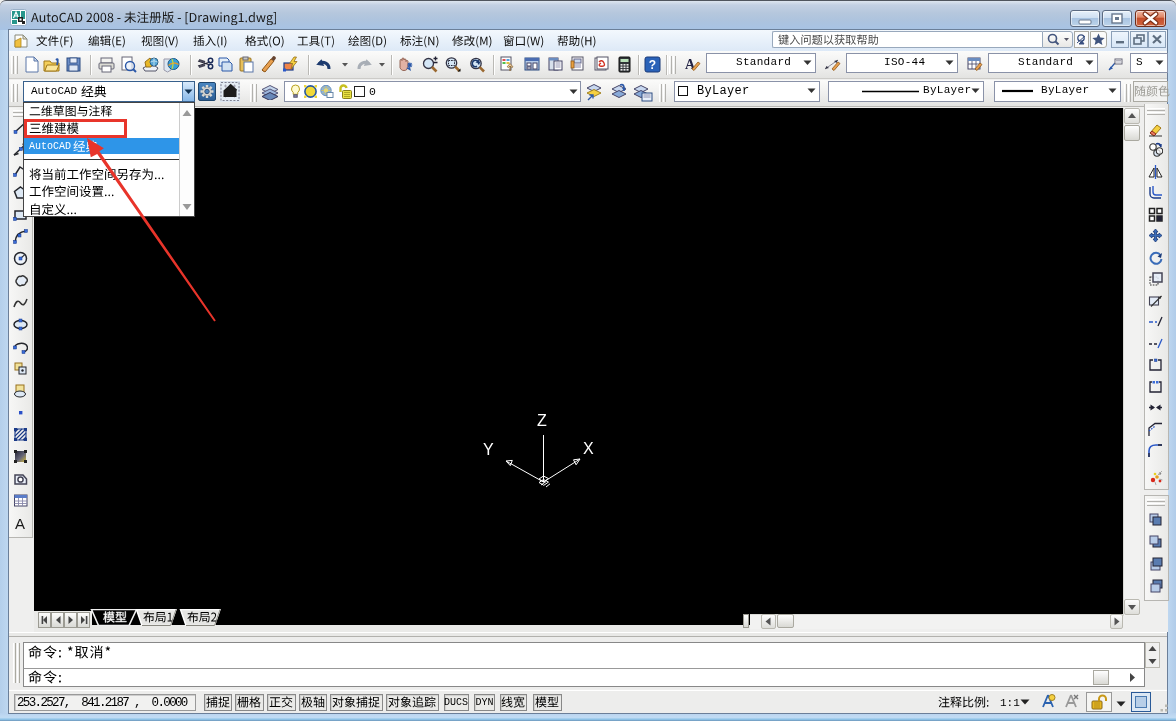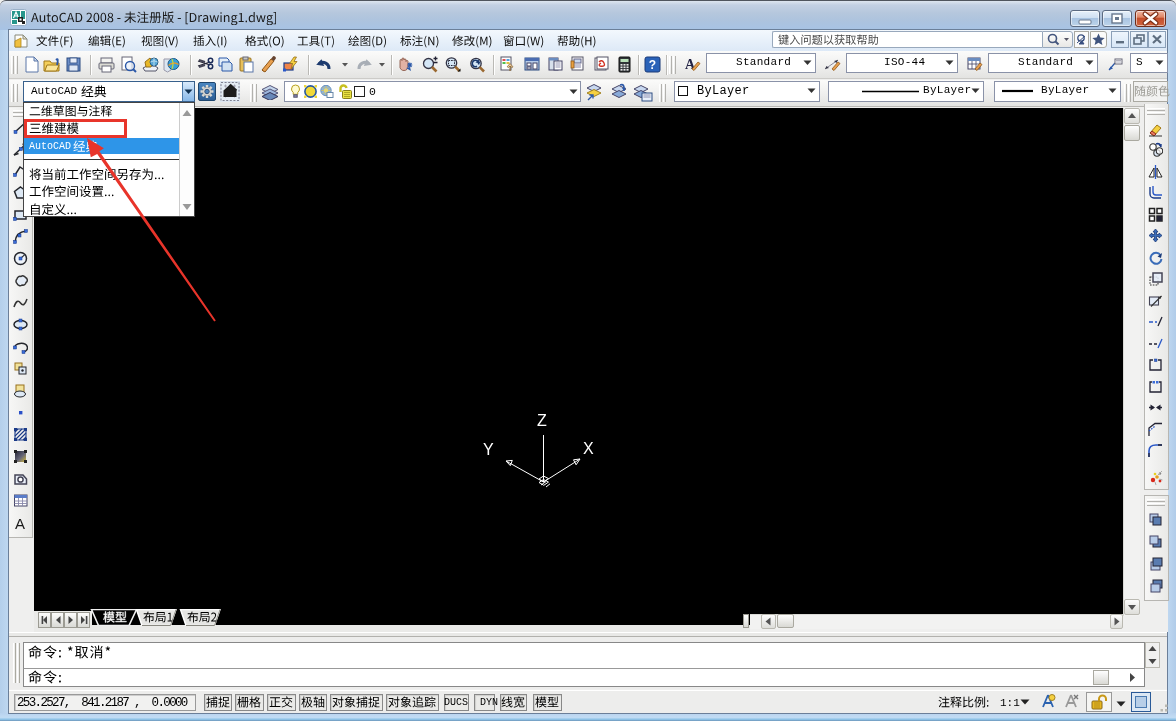--- a/index.html
+++ b/index.html
@@ -756,21 +756,21 @@
 <svg style="position:absolute;left:332px;top:695.5px;" width="48" height="14" viewBox="0 -10.56 48 14">
     <path d="M6.0 -4.7C6.6 -3.9 7.1 -2.7 7.3 -2.0L8.1 -2.4C7.9 -3.1 7.3 -4.2 6.8 -5.1ZM1.1 -5.4C1.8 -4.8 2.6 -4.0 3.3 -3.2C2.6 -1.7 1.6 -0.5 0.5 0.2C0.8 0.4 1.0 0.7 1.2 0.9C2.3 0.1 3.2 -1.0 3.9 -2.4C4.5 -1.8 4.9 -1.1 5.2 -0.6L5.9 -1.2C5.6 -1.9 5.0 -2.6 4.4 -3.4C4.9 -4.8 5.3 -6.4 5.5 -8.3L4.9 -8.5L4.8 -8.5H0.8V-7.6H4.5C4.4 -6.3 4.1 -5.2 3.7 -4.1C3.0 -4.8 2.4 -5.4 1.7 -6.0ZM9.2 -10.1V-7.2H5.8V-6.3H9.2V-0.3C9.2 -0.0 9.1 0.0 8.9 0.0C8.7 0.0 8.0 0.0 7.3 0.0C7.4 0.3 7.5 0.7 7.6 0.9C8.6 0.9 9.2 0.9 9.6 0.8C9.9 0.6 10.1 0.3 10.1 -0.3V-6.3H11.5V-7.2H10.1V-10.1Z M16.1 -10.1C15.4 -9.1 14.2 -8.0 12.6 -7.1C12.8 -7.0 13.1 -6.7 13.2 -6.5C13.5 -6.6 13.7 -6.7 13.9 -6.9V-4.9H15.9C15.0 -4.4 14.0 -4.0 12.8 -3.7C12.9 -3.6 13.2 -3.2 13.2 -3.0C14.4 -3.4 15.5 -3.8 16.5 -4.4C16.8 -4.2 17.1 -4.0 17.3 -3.8C16.3 -3.1 14.6 -2.4 13.2 -2.1C13.3 -2.0 13.6 -1.7 13.7 -1.5C15.0 -1.8 16.7 -2.6 17.7 -3.4C17.9 -3.1 18.1 -2.9 18.2 -2.7C17.0 -1.7 14.8 -0.8 13.0 -0.4C13.2 -0.2 13.4 0.1 13.5 0.3C15.2 -0.2 17.2 -1.1 18.6 -2.1C18.9 -1.2 18.7 -0.5 18.2 -0.2C18.0 0.0 17.7 0.0 17.4 0.0C17.1 0.0 16.7 0.0 16.3 -0.0C16.4 0.2 16.5 0.6 16.5 0.8C16.9 0.8 17.3 0.8 17.6 0.8C18.1 0.8 18.4 0.8 18.8 0.5C19.6 -0.0 19.8 -1.2 19.3 -2.5L19.9 -2.8C20.4 -1.7 21.4 -0.4 22.8 0.3C23.0 0.1 23.2 -0.3 23.4 -0.4C22.1 -1.0 21.1 -2.2 20.6 -3.2C21.2 -3.5 21.8 -3.9 22.3 -4.2L21.6 -4.8C20.9 -4.2 19.8 -3.6 18.9 -3.1C18.5 -3.8 17.9 -4.4 17.1 -4.9L17.2 -4.9H22.2V-7.6H19.0C19.3 -8.0 19.7 -8.5 19.9 -8.9L19.3 -9.3L19.2 -9.3H16.5C16.7 -9.5 16.9 -9.7 17.0 -9.9ZM15.9 -8.6H18.6C18.4 -8.2 18.2 -7.9 17.9 -7.6H14.9C15.3 -7.9 15.6 -8.2 15.9 -8.6ZM14.8 -6.9H17.9C17.7 -6.4 17.3 -6.0 16.9 -5.6H14.8ZM18.8 -6.9H21.3V-5.6H17.9C18.3 -6.0 18.5 -6.5 18.8 -6.9Z M32.8 -9.4C33.4 -9.1 34.2 -8.6 34.7 -8.3H32.3V-10.1H31.5V-8.3H28.5V-7.5H31.5V-6.3H28.8V0.9H29.6V-1.5H31.5V0.8H32.3V-1.5H34.3V0.0C34.3 0.2 34.2 0.2 34.1 0.2C33.9 0.2 33.5 0.2 33.0 0.2C33.0 0.4 33.1 0.7 33.2 0.9C33.9 1.0 34.4 0.9 34.7 0.8C35.0 0.7 35.1 0.5 35.1 0.0V-6.3H32.3V-7.5H35.4V-8.3H34.8L35.2 -8.9C34.7 -9.2 33.9 -9.6 33.2 -10.0ZM34.3 -5.5V-4.3H32.3V-5.5ZM31.5 -5.5V-4.3H29.6V-5.5ZM29.6 -3.5H31.5V-2.3H29.6ZM34.3 -3.5V-2.3H32.3V-3.5ZM26.2 -10.1V-7.7H24.5V-6.8H26.2V-4.2C25.5 -4.0 24.9 -3.8 24.3 -3.7L24.5 -2.8L26.2 -3.3V-0.1C26.2 0.1 26.1 0.1 25.9 0.1C25.8 0.2 25.3 0.2 24.7 0.1C24.9 0.4 25.0 0.7 25.0 1.0C25.8 1.0 26.3 0.9 26.6 0.8C26.9 0.7 27.0 0.4 27.0 -0.1V-3.6L28.5 -4.0L28.4 -4.8L27.0 -4.5V-6.8H28.4V-7.7H27.0V-10.1Z M41.9 -8.7H45.8V-6.4H41.9ZM38.0 -10.1V-7.7H36.5V-6.8H38.0V-4.2L36.3 -3.7L36.6 -2.8L38.0 -3.3V-0.1C38.0 0.0 37.9 0.1 37.8 0.1C37.6 0.1 37.2 0.1 36.6 0.1C36.8 0.3 36.9 0.7 36.9 0.9C37.7 0.9 38.1 0.9 38.4 0.8C38.7 0.6 38.8 0.4 38.8 -0.1V-3.5L40.3 -4.0L40.2 -4.8L38.8 -4.4V-6.8H40.3V-7.7H38.8V-10.1ZM41.0 -9.5V-5.6H43.4V-0.4C42.7 -0.7 42.2 -1.3 41.8 -2.4C41.9 -2.9 42.0 -3.5 42.1 -4.2L41.2 -4.3C41.1 -2.2 40.6 -0.6 39.4 0.4C39.6 0.5 40.0 0.8 40.1 1.0C40.8 0.3 41.2 -0.4 41.5 -1.4C42.4 0.4 43.7 0.7 45.4 0.7H47.4C47.4 0.5 47.5 0.2 47.7 -0.0C47.2 -0.0 45.7 -0.0 45.4 -0.0C45.0 -0.0 44.7 -0.0 44.3 -0.1V-2.9H47.1V-3.7H44.3V-5.6H46.7V-9.5Z" fill="#000"></path>
   </svg>
 <div class="abs" style="left:386px;top:694px;width:53px;height:17px;background:#eaeae8;border:1px solid #888;box-shadow:inset 1px 1px 1px rgba(0,0,0,0.12)"></div>
 <svg style="position:absolute;left:388px;top:695.5px;" width="48" height="14" viewBox="0 -10.56 48 14">
     <path d="M6.0 -4.7C6.6 -3.9 7.1 -2.7 7.3 -2.0L8.1 -2.4C7.9 -3.1 7.3 -4.2 6.8 -5.1ZM1.1 -5.4C1.8 -4.8 2.6 -4.0 3.3 -3.2C2.6 -1.7 1.6 -0.5 0.5 0.2C0.8 0.4 1.0 0.7 1.2 0.9C2.3 0.1 3.2 -1.0 3.9 -2.4C4.5 -1.8 4.9 -1.1 5.2 -0.6L5.9 -1.2C5.6 -1.9 5.0 -2.6 4.4 -3.4C4.9 -4.8 5.3 -6.4 5.5 -8.3L4.9 -8.5L4.8 -8.5H0.8V-7.6H4.5C4.4 -6.3 4.1 -5.2 3.7 -4.1C3.0 -4.8 2.4 -5.4 1.7 -6.0ZM9.2 -10.1V-7.2H5.8V-6.3H9.2V-0.3C9.2 -0.0 9.1 0.0 8.9 0.0C8.7 0.0 8.0 0.0 7.3 0.0C7.4 0.3 7.5 0.7 7.6 0.9C8.6 0.9 9.2 0.9 9.6 0.8C9.9 0.6 10.1 0.3 10.1 -0.3V-6.3H11.5V-7.2H10.1V-10.1Z M16.1 -10.1C15.4 -9.1 14.2 -8.0 12.6 -7.1C12.8 -7.0 13.1 -6.7 13.2 -6.5C13.5 -6.6 13.7 -6.7 13.9 -6.9V-4.9H15.9C15.0 -4.4 14.0 -4.0 12.8 -3.7C12.9 -3.6 13.2 -3.2 13.2 -3.0C14.4 -3.4 15.5 -3.8 16.5 -4.4C16.8 -4.2 17.1 -4.0 17.3 -3.8C16.3 -3.1 14.6 -2.4 13.2 -2.1C13.3 -2.0 13.6 -1.7 13.7 -1.5C15.0 -1.8 16.7 -2.6 17.7 -3.4C17.9 -3.1 18.1 -2.9 18.2 -2.7C17.0 -1.7 14.8 -0.8 13.0 -0.4C13.2 -0.2 13.4 0.1 13.5 0.3C15.2 -0.2 17.2 -1.1 18.6 -2.1C18.9 -1.2 18.7 -0.5 18.2 -0.2C18.0 0.0 17.7 0.0 17.4 0.0C17.1 0.0 16.7 0.0 16.3 -0.0C16.4 0.2 16.5 0.6 16.5 0.8C16.9 0.8 17.3 0.8 17.6 0.8C18.1 0.8 18.4 0.8 18.8 0.5C19.6 -0.0 19.8 -1.2 19.3 -2.5L19.9 -2.8C20.4 -1.7 21.4 -0.4 22.8 0.3C23.0 0.1 23.2 -0.3 23.4 -0.4C22.1 -1.0 21.1 -2.2 20.6 -3.2C21.2 -3.5 21.8 -3.9 22.3 -4.2L21.6 -4.8C20.9 -4.2 19.8 -3.6 18.9 -3.1C18.5 -3.8 17.9 -4.4 17.1 -4.9L17.2 -4.9H22.2V-7.6H19.0C19.3 -8.0 19.7 -8.5 19.9 -8.9L19.3 -9.3L19.2 -9.3H16.5C16.7 -9.5 16.9 -9.7 17.0 -9.9ZM15.9 -8.6H18.6C18.4 -8.2 18.2 -7.9 17.9 -7.6H14.9C15.3 -7.9 15.6 -8.2 15.9 -8.6ZM14.8 -6.9H17.9C17.7 -6.4 17.3 -6.0 16.9 -5.6H14.8ZM18.8 -6.9H21.3V-5.6H17.9C18.3 -6.0 18.5 -6.5 18.8 -6.9Z M24.9 -9.2C25.5 -8.6 26.3 -7.8 26.7 -7.3L27.4 -7.9C27.0 -8.4 26.2 -9.1 25.6 -9.7ZM28.7 -8.8V-1.0L29.6 -1.1H34.7V-4.5H29.6V-5.7H34.3V-8.8H31.6C31.8 -9.2 31.9 -9.6 32.1 -10.0L31.1 -10.2C31.0 -9.8 30.8 -9.3 30.7 -8.8ZM29.6 -8.1H33.4V-6.4H29.6ZM29.6 -3.8H33.9V-1.8H29.6ZM27.1 -5.9H24.6V-5.0H26.3V-1.1C25.8 -0.9 25.1 -0.5 24.6 0.1L25.1 0.9C25.7 0.2 26.3 -0.4 26.7 -0.4C27.0 -0.4 27.3 -0.1 27.8 0.2C28.5 0.6 29.5 0.7 30.9 0.7C32.2 0.7 34.3 0.7 35.4 0.6C35.4 0.4 35.5 -0.1 35.7 -0.3C34.4 -0.2 32.4 -0.1 31.0 -0.1C29.7 -0.1 28.6 -0.1 27.9 -0.6C27.6 -0.8 27.3 -0.9 27.1 -1.1Z M42.1 -6.5V-5.7H46.3V-6.5ZM42.1 -2.7C41.7 -1.8 41.1 -0.9 40.4 -0.3C40.6 -0.2 41.0 0.1 41.1 0.3C41.7 -0.4 42.4 -1.5 42.9 -2.4ZM45.4 -2.4C45.9 -1.6 46.6 -0.5 46.8 0.2L47.6 -0.2C47.3 -0.9 46.7 -1.9 46.1 -2.7ZM37.8 -8.8H39.7V-6.7H37.8ZM41.0 -4.2V-3.5H43.8V-0.0C43.8 0.1 43.7 0.1 43.6 0.1C43.4 0.2 42.9 0.2 42.4 0.1C42.5 0.4 42.6 0.7 42.7 0.9C43.4 0.9 43.9 0.9 44.2 0.8C44.5 0.7 44.6 0.4 44.6 -0.0V-3.5H47.5V-4.2ZM43.2 -9.9C43.4 -9.5 43.7 -9.0 43.8 -8.6H41.1V-6.6H41.9V-7.8H46.5V-6.6H47.3V-8.6H44.7C44.6 -9.0 44.3 -9.6 44.1 -10.1ZM36.4 -0.5 36.6 0.3C37.8 0.0 39.3 -0.5 40.8 -0.9L40.7 -1.7L39.3 -1.3V-3.4H40.7V-4.2H39.3V-5.9H40.5V-9.6H37.0V-5.9H38.6V-1.1L37.8 -0.9V-4.8H37.0V-0.7Z" fill="#000"></path>
   </svg>
 <div class="abs" style="left:444px;top:694px;width:25px;height:17px;background:#eaeae8;border:1px solid #888;box-shadow:inset 1px 1px 1px rgba(0,0,0,0.12)"></div>
 <div class="abs mono" style="left:444px;top:697px;width:18px;text-align:center;font-size:10px;color:#000">DUCS</div>
 <div class="abs" style="left:474px;top:694px;width:21px;height:17px;background:#eaeae8;border:1px solid #888;box-shadow:inset 1px 1px 1px rgba(0,0,0,0.12)"></div>
-<div class="abs mono" style="left:474px;top:697px;width:30px;text-align:center;font-size:10px;color:#000">DYN</div>
+<div class="abs mono" style="left:474px;top:697px;width:21px;text-align:center;font-size:10px;color:#000">DYN</div>
 <div class="abs" style="left:500px;top:694px;width:27px;height:17px;background:#eaeae8;border:1px solid #888;box-shadow:inset 1px 1px 1px rgba(0,0,0,0.12)"></div>
 <svg style="position:absolute;left:501px;top:695.5px;" width="24" height="14" viewBox="0 -10.56 24 14">
     <path d="M0.6 -0.6 0.8 0.2C1.9 -0.1 3.4 -0.6 4.8 -1.0L4.6 -1.7C3.2 -1.3 1.6 -0.9 0.6 -0.6ZM8.4 -9.4C9.0 -9.1 9.8 -8.6 10.2 -8.3L10.7 -8.8C10.3 -9.2 9.6 -9.6 9.0 -9.9ZM0.9 -5.1C1.0 -5.2 1.3 -5.2 2.8 -5.4C2.3 -4.6 1.8 -4.0 1.6 -3.8C1.2 -3.4 0.9 -3.1 0.6 -3.0C0.8 -2.8 0.9 -2.4 0.9 -2.2C1.2 -2.3 1.6 -2.4 4.6 -3.1C4.6 -3.2 4.6 -3.6 4.6 -3.8L2.2 -3.4C3.1 -4.5 4.0 -5.8 4.8 -7.1L4.1 -7.6C3.8 -7.1 3.6 -6.7 3.3 -6.2L1.8 -6.1C2.5 -7.1 3.2 -8.4 3.7 -9.6L2.9 -10.0C2.4 -8.6 1.5 -7.1 1.2 -6.7C1.0 -6.3 0.8 -6.0 0.6 -5.9C0.7 -5.7 0.8 -5.3 0.9 -5.1ZM10.6 -4.2C10.2 -3.4 9.5 -2.7 8.7 -2.1C8.5 -2.8 8.4 -3.5 8.3 -4.4L11.3 -5.0L11.2 -5.8L8.1 -5.2C8.1 -5.7 8.0 -6.2 8.0 -6.8L11.0 -7.2L10.8 -8.0L7.9 -7.6C7.9 -8.4 7.9 -9.2 7.9 -10.1H7.0C7.0 -9.2 7.0 -8.3 7.1 -7.5L5.2 -7.2L5.3 -6.4L7.1 -6.7C7.2 -6.1 7.2 -5.6 7.3 -5.1L5.0 -4.6L5.1 -3.8L7.4 -4.2C7.5 -3.2 7.7 -2.3 8.0 -1.6C7.0 -0.9 5.8 -0.4 4.6 0.0C4.8 0.2 5.0 0.5 5.1 0.7C6.3 0.3 7.3 -0.2 8.3 -0.8C8.8 0.3 9.4 0.9 10.3 0.9C11.1 0.9 11.4 0.5 11.6 -0.8C11.4 -0.9 11.1 -1.1 10.9 -1.3C10.8 -0.2 10.7 0.0 10.4 0.0C9.9 0.0 9.4 -0.4 9.0 -1.3C10.0 -2.0 10.8 -2.9 11.4 -3.8Z M18.3 -2.3V-0.3C18.3 0.6 18.6 0.8 19.8 0.8C20.1 0.8 21.8 0.8 22.0 0.8C23.1 0.8 23.4 0.4 23.5 -1.4C23.3 -1.5 22.9 -1.6 22.7 -1.8C22.7 -0.2 22.6 0.0 22.0 0.0C21.6 0.0 20.2 0.0 19.9 0.0C19.3 0.0 19.2 -0.0 19.2 -0.4V-2.3ZM17.3 -3.8V-2.8C17.3 -1.9 17.0 -0.5 12.5 0.4C12.7 0.6 13.0 0.9 13.1 1.1C17.7 0.1 18.3 -1.6 18.3 -2.8V-3.8ZM14.4 -5.0V-1.2H15.3V-4.2H20.6V-1.3H21.6V-5.0ZM17.2 -9.9C17.3 -9.6 17.5 -9.3 17.6 -9.0H12.9V-6.8H13.8V-8.2H22.2V-6.8H23.1V-9.0H18.7C18.6 -9.4 18.3 -9.9 18.1 -10.2ZM19.2 -7.8V-7.0H16.8V-7.8H15.9V-7.0H14.1V-6.3H15.9V-5.4H16.8V-6.3H19.2V-5.4H20.1V-6.3H21.9V-7.0H20.1V-7.8Z" fill="#000"></path>
   </svg>
 <div class="abs" style="left:533px;top:694px;width:29px;height:17px;background:#eaeae8;border:1px solid #888;box-shadow:inset 1px 1px 1px rgba(0,0,0,0.12)"></div>
 <svg style="position:absolute;left:535px;top:695.5px;" width="24" height="14" viewBox="0 -10.56 24 14">
     <path d="M5.7 -5.0H9.8V-4.1H5.7ZM5.7 -6.5H9.8V-5.7H5.7ZM8.8 -10.1V-9.1H6.9V-10.1H6.1V-9.1H4.3V-8.3H6.1V-7.4H6.9V-8.3H8.8V-7.4H9.7V-8.3H11.3V-9.1H9.7V-10.1ZM4.8 -7.2V-3.5H7.3C7.2 -3.1 7.2 -2.8 7.1 -2.5H4.1V-1.7H6.8C6.4 -0.8 5.5 -0.1 3.7 0.2C3.9 0.4 4.1 0.8 4.2 1.0C6.3 0.5 7.3 -0.4 7.8 -1.7C8.4 -0.4 9.5 0.5 11.0 1.0C11.2 0.7 11.4 0.4 11.6 0.2C10.2 -0.1 9.2 -0.7 8.6 -1.7H11.3V-2.5H8.0C8.1 -2.8 8.1 -3.1 8.1 -3.5H10.7V-7.2ZM2.1 -10.1V-7.8H0.6V-6.9H2.1V-6.9C1.8 -5.3 1.1 -3.4 0.4 -2.4C0.5 -2.1 0.8 -1.8 0.9 -1.5C1.3 -2.2 1.8 -3.3 2.1 -4.5V0.9H3.0V-5.2C3.3 -4.6 3.7 -3.8 3.8 -3.4L4.4 -4.1C4.2 -4.5 3.3 -6.0 3.0 -6.4V-6.9H4.2V-7.8H3.0V-10.1Z M19.6 -9.4V-5.4H20.4V-9.4ZM21.9 -10.0V-4.6C21.9 -4.5 21.8 -4.4 21.6 -4.4C21.4 -4.4 20.8 -4.4 20.2 -4.4C20.3 -4.2 20.4 -3.9 20.5 -3.6C21.3 -3.6 21.9 -3.6 22.3 -3.8C22.6 -3.9 22.7 -4.1 22.7 -4.6V-10.0ZM16.7 -8.8V-7.1H15.2V-7.2V-8.8ZM12.8 -7.1V-6.3H14.3C14.1 -5.5 13.7 -4.7 12.7 -4.1C12.9 -4.0 13.2 -3.6 13.3 -3.5C14.5 -4.2 15.0 -5.3 15.1 -6.3H16.7V-3.8H17.5V-6.3H18.9V-7.1H17.5V-8.8H18.6V-9.6H13.2V-8.8H14.3V-7.2V-7.1ZM17.6 -4.0V-2.7H13.8V-1.8H17.6V-0.3H12.6V0.5H23.4V-0.3H18.5V-1.8H22.2V-2.7H18.5V-4.0Z" fill="#000"></path>
   </svg>
 <svg style="position:absolute;left:938px;top:695.5px;" width="51" height="14" viewBox="0 -10.56 51 14">
     <path d="M1.1 -9.3C1.9 -8.9 2.9 -8.3 3.4 -7.9L3.9 -8.7C3.4 -9.1 2.4 -9.6 1.6 -9.9ZM0.5 -6.0C1.3 -5.6 2.2 -5.0 2.7 -4.7L3.2 -5.4C2.7 -5.8 1.7 -6.3 1.0 -6.6ZM0.9 0.2 1.6 0.8C2.3 -0.3 3.2 -1.8 3.8 -3.1L3.1 -3.7C2.4 -2.3 1.5 -0.7 0.9 0.2ZM6.6 -9.8C7.0 -9.2 7.4 -8.4 7.6 -7.8L8.4 -8.2C8.3 -8.7 7.8 -9.5 7.4 -10.1ZM4.0 -7.8V-6.9H7.2V-4.2H4.5V-3.4H7.2V-0.3H3.6V0.6H11.5V-0.3H8.1V-3.4H10.8V-4.2H8.1V-6.9H11.3V-7.8Z M12.7 -8.0C13.1 -7.5 13.4 -6.7 13.6 -6.3L14.2 -6.5C14.1 -7.0 13.7 -7.7 13.3 -8.2ZM16.6 -8.3C16.4 -7.8 16.0 -7.0 15.7 -6.5L16.3 -6.3C16.6 -6.8 17.0 -7.5 17.3 -8.1ZM17.6 -9.5V-8.7H18.1C18.5 -7.8 19.1 -7.1 19.7 -6.5C18.8 -6.0 17.9 -5.5 17.0 -5.3V-5.7H15.4V-8.9C16.1 -9.0 16.7 -9.1 17.2 -9.3L16.7 -10.0C15.7 -9.7 14.0 -9.4 12.5 -9.3C12.6 -9.1 12.7 -8.8 12.7 -8.6C13.3 -8.7 13.9 -8.7 14.6 -8.8V-5.7H12.6V-5.0H14.4C13.9 -3.8 13.1 -2.4 12.4 -1.7C12.5 -1.5 12.7 -1.1 12.8 -0.8C13.4 -1.5 14.1 -2.6 14.6 -3.7V1.0H15.4V-3.9C15.9 -3.4 16.4 -2.7 16.6 -2.4L17.2 -3.0C16.9 -3.3 15.8 -4.5 15.4 -4.8V-5.0H17.0V-5.2C17.1 -5.1 17.3 -4.8 17.4 -4.5C18.4 -4.9 19.4 -5.4 20.3 -6.0C21.2 -5.3 22.2 -4.8 23.2 -4.5C23.3 -4.8 23.5 -5.1 23.7 -5.3C22.7 -5.5 21.8 -5.9 21.0 -6.5C22.0 -7.2 22.8 -8.1 23.3 -9.2L22.8 -9.5L22.6 -9.5ZM22.1 -8.7C21.6 -8.0 21.0 -7.4 20.4 -6.9C19.8 -7.4 19.3 -8.0 18.9 -8.7ZM19.9 -4.9V-3.8H17.7V-3.0H19.9V-1.8H17.2V-1.0H19.9V1.0H20.8V-1.0H23.4V-1.8H20.8V-3.0H22.9V-3.8H20.8V-4.9Z M25.5 0.9C25.8 0.7 26.2 0.5 29.5 -0.6C29.5 -0.8 29.4 -1.2 29.4 -1.5L26.5 -0.6V-5.5H29.5V-6.4H26.5V-9.9H25.5V-0.8C25.5 -0.3 25.3 -0.0 25.1 0.1C25.2 0.3 25.4 0.6 25.5 0.9ZM30.4 -10.0V-1.0C30.4 0.3 30.7 0.6 31.9 0.6C32.1 0.6 33.5 0.6 33.7 0.6C35.0 0.6 35.2 -0.2 35.3 -2.6C35.1 -2.6 34.7 -2.8 34.4 -3.0C34.4 -0.8 34.3 -0.2 33.7 -0.2C33.4 -0.2 32.2 -0.2 32.0 -0.2C31.4 -0.2 31.3 -0.3 31.3 -1.0V-4.5C32.7 -5.3 34.1 -6.2 35.1 -7.1L34.4 -7.9C33.6 -7.1 32.5 -6.2 31.3 -5.5V-10.0Z M44.3 -8.7V-2.0H45.1V-8.7ZM46.2 -10.0V-0.3C46.2 -0.1 46.2 -0.0 46.0 0.0C45.8 0.0 45.1 0.0 44.4 -0.0C44.5 0.2 44.7 0.6 44.7 0.9C45.6 0.9 46.2 0.9 46.6 0.7C46.9 0.6 47.1 0.3 47.1 -0.3V-10.0ZM40.3 -3.5C40.7 -3.2 41.2 -2.7 41.6 -2.4C41.0 -1.2 40.3 -0.3 39.4 0.3C39.6 0.4 39.9 0.8 40.0 1.0C41.8 -0.3 43.1 -2.8 43.5 -6.6L43.0 -6.8L42.8 -6.8H41.3C41.4 -7.3 41.6 -7.9 41.7 -8.6H43.7V-9.4H39.6V-8.6H40.8C40.5 -6.6 39.9 -4.9 39.0 -3.7C39.2 -3.5 39.6 -3.3 39.7 -3.1C40.2 -3.9 40.7 -4.8 41.0 -5.9H42.6C42.4 -4.9 42.2 -4.0 41.9 -3.2C41.6 -3.5 41.1 -3.8 40.8 -4.1ZM38.5 -10.1C38.1 -8.3 37.3 -6.6 36.4 -5.4C36.5 -5.2 36.8 -4.7 36.9 -4.5C37.2 -4.9 37.4 -5.3 37.7 -5.8V0.9H38.5V-7.5C38.9 -8.3 39.1 -9.1 39.4 -9.8Z M49.7 -4.7C50.1 -4.7 50.5 -5.0 50.5 -5.5C50.5 -6.0 50.1 -6.4 49.7 -6.4C49.2 -6.4 48.9 -6.0 48.9 -5.5C48.9 -5.0 49.2 -4.7 49.7 -4.7ZM49.7 0.2C50.1 0.2 50.5 -0.2 50.5 -0.7C50.5 -1.2 50.1 -1.5 49.7 -1.5C49.2 -1.5 48.9 -1.2 48.9 -0.7C48.9 -0.2 49.2 0.2 49.7 0.2Z" fill="#000"></path>

